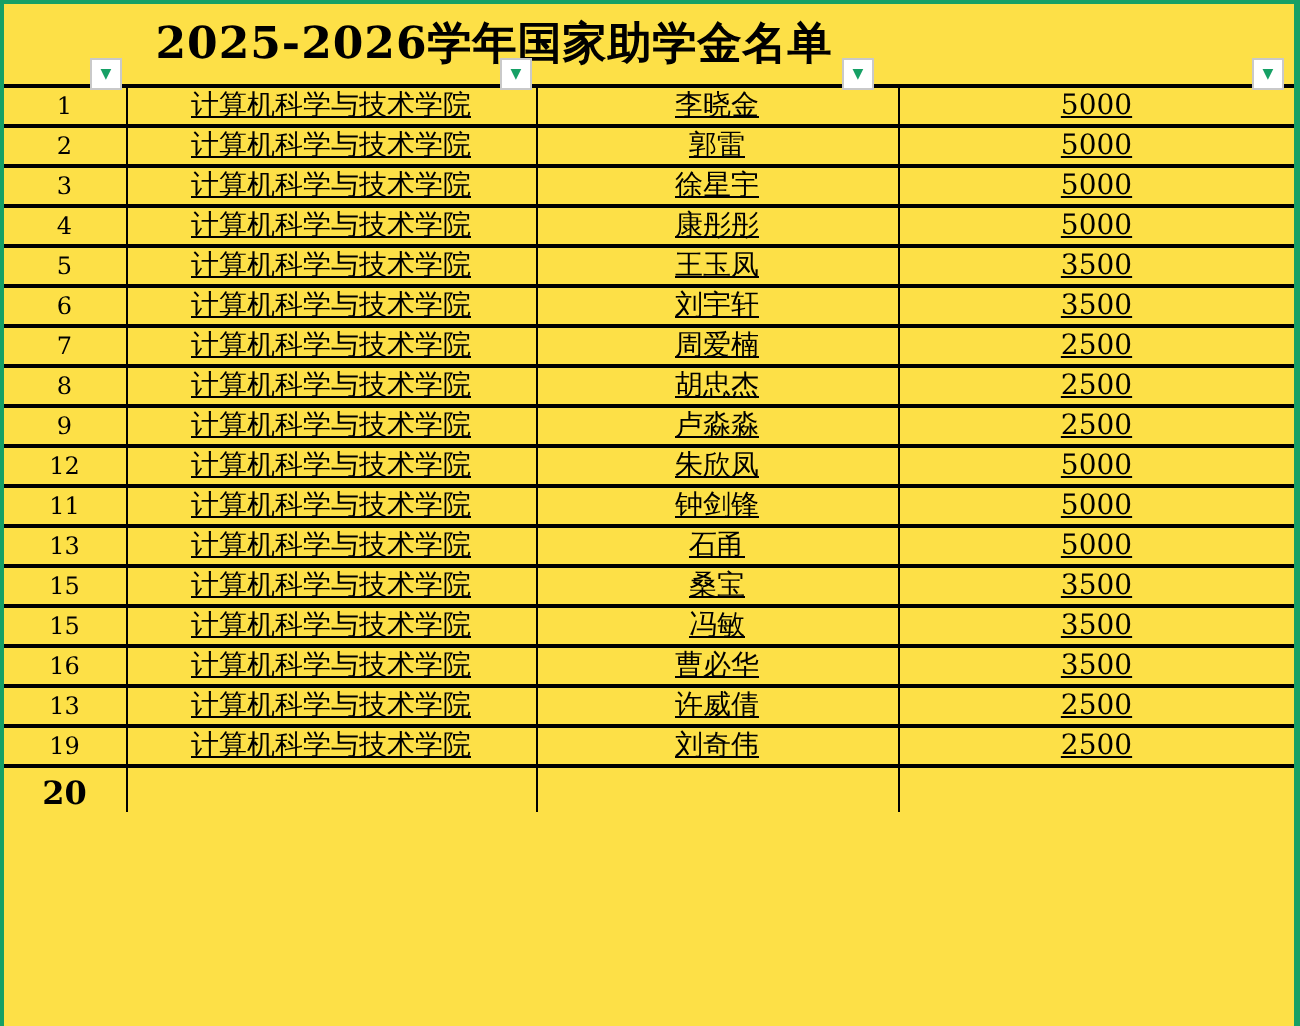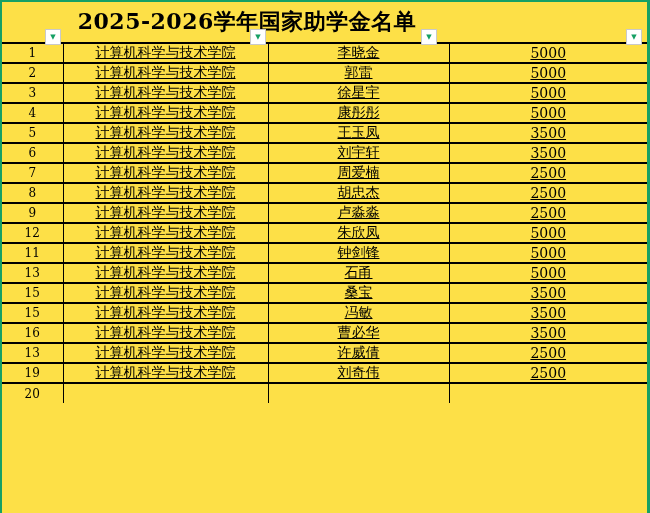--- a/index.html
+++ b/index.html
@@ -21,21 +21,21 @@
   .title-row td { border:none; border-bottom:2px solid var(--line); height:41px; padding:0; }
   .title-wrap { width:490px; text-align:center; font-weight:bold; font-size:22px; letter-spacing:0.5px; }
 
   .header-row td { border-top:2px solid var(--line); border-bottom:2px solid var(--line); height:52px; font-weight:bold; font-size:13px; }
   .header-row td + td { border-left:1.5px solid var(--line); }
   .hdr-two-line div { line-height:1.35; }
 
   tbody.rows td { border-top:2px solid var(--line); border-bottom:2px solid var(--line); height:19.3px; font-size:14px; padding:0; }
   tbody.rows td + td { border-left:1.5px solid var(--line);text-decoration:underline; }
   tbody.rows td.c-index { font-size:12px; }
-  tbody.partial td { border-top:2px solid var(--line); height:20px; font-size:12px; vertical-align:top; padding-top:3px; }
+  tbody.partial td { border-top:2px solid var(--line); height:20px; font-size:16px; vertical-align:top; padding-top:3px;font-weight:bold; }
   tbody.partial td + td { border-left:1.5px solid var(--line); }
 
   
   .filter-btn { position:absolute; top:29px; width:16px; height:16px; background:#ffffff;
     border:1px solid var(--dd-border); z-index:6; display:flex; align-items:center; justify-content:center; cursor:pointer; }
   .filter-btn .arrow { color:var(--green); font-size:7px; line-height:1; font-family:"DejaVu Sans", sans-serif; }
   .fd1 { left:45px; } .fd2 { left:250px; } .fd3 { left:421px; } .fd4 { left:626px; }
 </style>
 </head>
 <body>

